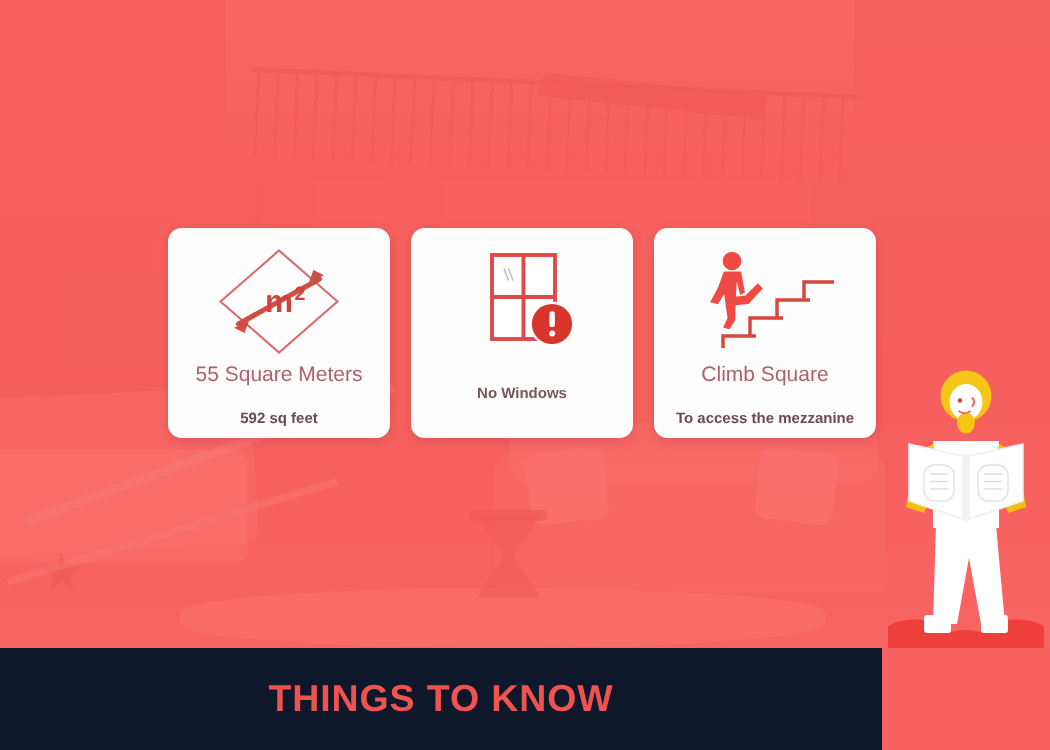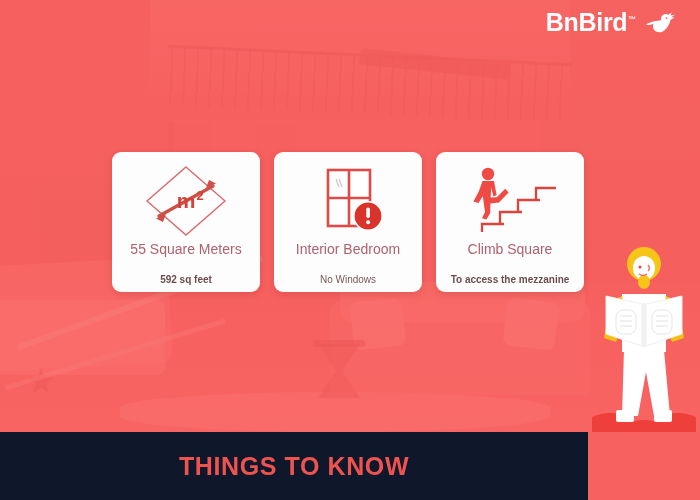--- a/index.html
+++ b/index.html
@@ -211,21 +211,21 @@
     line-height: 1.1;
     margin-top: 2px;
   }
   .card-sub {
     font-size: 10px;
     color: #6b4b4e;
     text-align: center;
     margin-top: 17px;
     font-weight: bold;
   }
-  .card-sub.light { font-weight: normal; color: #7a565a; }
+  .card-sub.light { font-weight: bold; color: #7a565a; }
 
   
   #character {
     position: absolute;
     left: 592px;
     top: 238px;
     width: 104px;
     height: 194px;
     z-index: 11;
   }
@@ -272,33 +272,20 @@
     <div class="bg-shape bg-cushion-a"></div>
     <div class="bg-shape bg-cushion-b"></div>
     <div class="bg-shape bg-stool-top"></div>
     <div class="bg-shape bg-stool"></div>
     <div class="bg-shape bg-star"></div>
     <div class="bg-shape bg-diag"></div>
     <div class="bg-shape bg-diag2"></div>
     <div class="bg-shape hero-veil"></div>
   </div>
 
-  <div id="logo">
-    <div id="logo-text">
-      <span>BnBird</span><span id="logo-tm">™</span>
-    </div>
-    <svg id="logo-bird" width="38" height="24" viewBox="0 0 38 24">
-      <path fill="#ffffff" d="M2 13.4c3.1 1.0 5.6 0.6 7.6-0.6-1.4 2.6-0.6 5.4 1.4 7.0
-               2.6 2.1 6.4 1.9 9.4-0.4 3.5-2.7 5.4-6.6 6.1-10.6
-               l4.2-2.2-3.6-0.3 3.9-2.6-4.6 0.7 1.3-3.0-3.4 2.4
-               c-1.8-1.1-4.0-1.0-5.6 0.4-1.6 1.3-2.1 3.3-1.6 5.0
-               -4.4 0.6-9.0 0.9-15.1 4.2z"></path>
-      <circle cx="22.6" cy="7.1" r="0.95" fill="#f7615f"></circle>
-    </svg>
-  </div>
 
   <div id="cards">
 
     <div class="card">
       <div class="card-icon">
         <svg width="92" height="78" viewBox="0 0 92 78">
 
           <path d="M46 5 L85 39 L46 73 L7 39 Z" fill="none" stroke="#d96b6b" stroke-width="1.4"></path>
 
           <line x1="19" y1="54" x2="73" y2="24" stroke="#cf4f46" stroke-width="3.4" stroke-linecap="round"></line>
@@ -323,21 +310,20 @@
 
           <line x1="34" y1="17" x2="37" y2="25" stroke="#c9c0c0" stroke-width="1.1"></line>
           <line x1="37" y1="17" x2="40" y2="25" stroke="#c9c0c0" stroke-width="1.1"></line>
 
           <circle cx="66" cy="54" r="15" fill="#ffffff"></circle>
           <circle cx="66" cy="54" r="13.4" fill="#d9342c"></circle>
           <rect x="64.3" y="45.5" width="3.6" height="10.5" rx="1.7" fill="#ffffff"></rect>
           <circle cx="66.1" cy="60.3" r="2.0" fill="#ffffff"></circle>
         </svg>
       </div>
-      <div class="card-title">Interior Bedroom</div>
       <div class="card-sub light">No Windows</div>
     </div>
 
     <div class="card">
       <div class="card-icon">
         <svg width="100" height="78" viewBox="0 0 100 78">
 
           <g fill="none" stroke="#d9443c" stroke-width="2.3" stroke-linejoin="miter">
             <polyline points="22,70 22,62 44,62"></polyline>
             <polyline points="40,62 40,50 62,50"></polyline>

